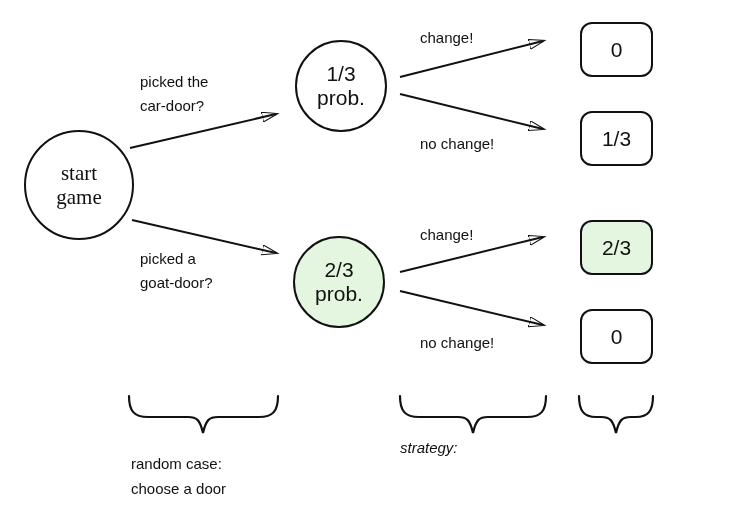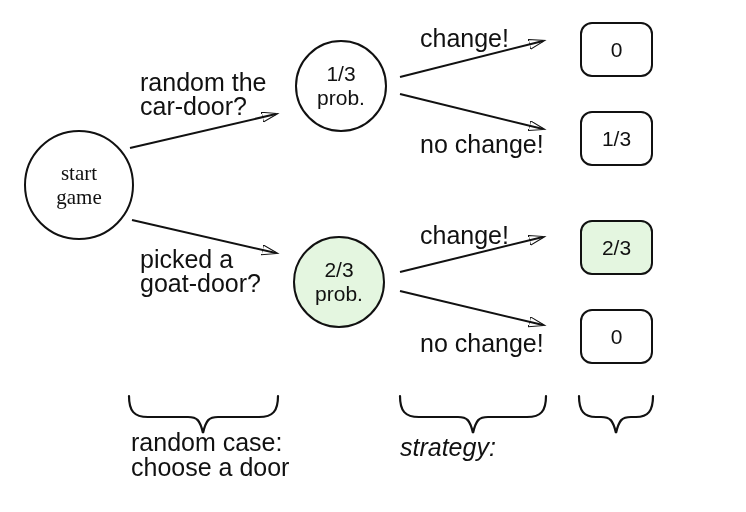--- a/index.html
+++ b/index.html
@@ -13,21 +13,21 @@
     background:#fff; display:flex; flex-direction:column;
     align-items:center; justify-content:center; text-align:center;
     font-size:21px; line-height:24px; box-sizing:border-box;
   }
   .result-box {
     position:absolute; width:73px; height:55px; border:2px solid #111;
     border-radius:12px; background:#fff; display:flex; align-items:center;
     justify-content:center; font-size:21px; box-sizing:border-box;
   }
   .edge-label, .legend-label {
-    position:absolute; font-size:25px; line-height:24px; white-space:nowrap;
+    position:absolute; font-size:15px; line-height:24px; white-space:nowrap;
   }
   .legend-label { line-height:25px; }
   svg path, svg line { stroke:#111; fill:none; }
 </style>
 </head>
 <body>
 
 <div class="stage">
 
   <svg class="layer" width="746" height="512" viewBox="0 0 746 512">
@@ -58,21 +58,21 @@
     <span>1/3</span>
     <span>prob.</span>
   </div>
 
   <div class="node" style="left: 293px; top: 236px; width: 92px; height: 92px; background-color: rgb(228, 246, 224);">
     <span>2/3</span>
     <span>prob.</span>
   </div>
 
   <div class="edge-label" style="left:140px; top:70px;">
-    <div>random the</div>
+    <div>picked the</div>
     <div>car-door?</div>
   </div>
   <div class="edge-label" style="left:140px; top:247px;">
     <div>picked a</div>
     <div>goat-door?</div>
   </div>
 
   <div class="edge-label" style="left:420px; top:26px;">change!</div>
   <div class="edge-label" style="left:420px; top:132px;">no change!</div>
   <div class="edge-label" style="left:420px; top:223px;">change!</div>
@@ -84,21 +84,21 @@
   <div class="result-box" style="left:580px; top:111px;">
     <span>1/3</span>
   </div>
   <div class="result-box" style="left: 580px; top: 220px; background-color: rgb(228, 246, 224);">
     <span>2/3</span>
   </div>
   <div class="result-box" style="left:580px; top:309px;">
     <span>0</span>
   </div>
 
-  <div class="legend-label" style="left:131px; top:430px;">
+  <div class="legend-label" style="left:131px; top:451px;">
     <div>random case:</div>
     <div>choose a door</div>
   </div>
   <div class="legend-label" style="left:400px; top:435px;font-style:italic;">
     <div>strategy:</div>
   </div>
 
 </div>
 
 </body></html>

